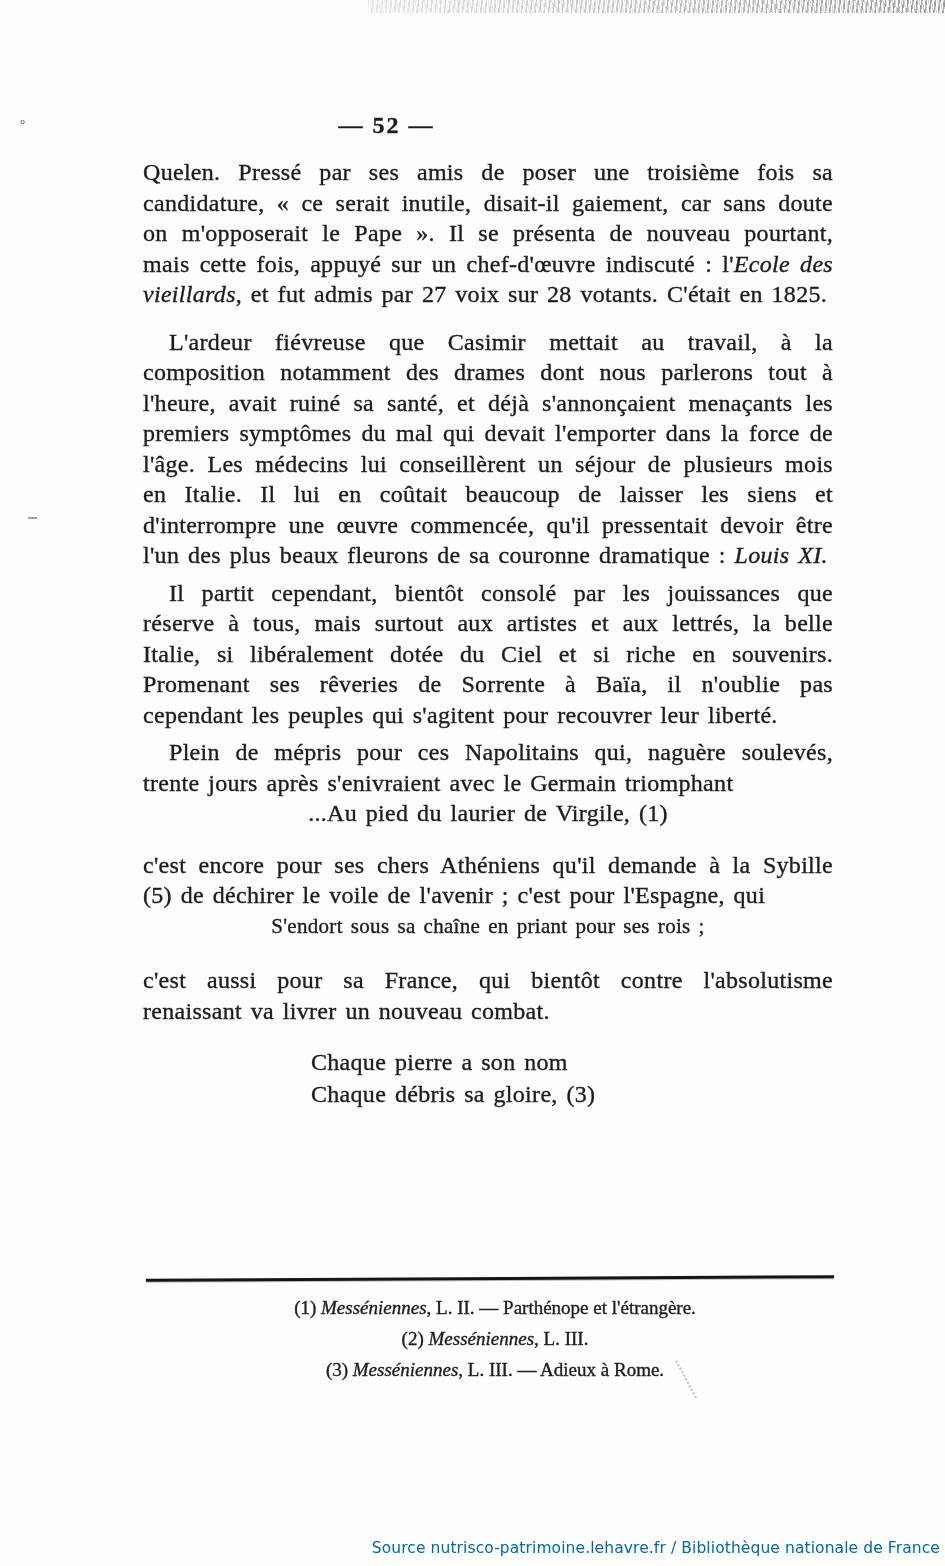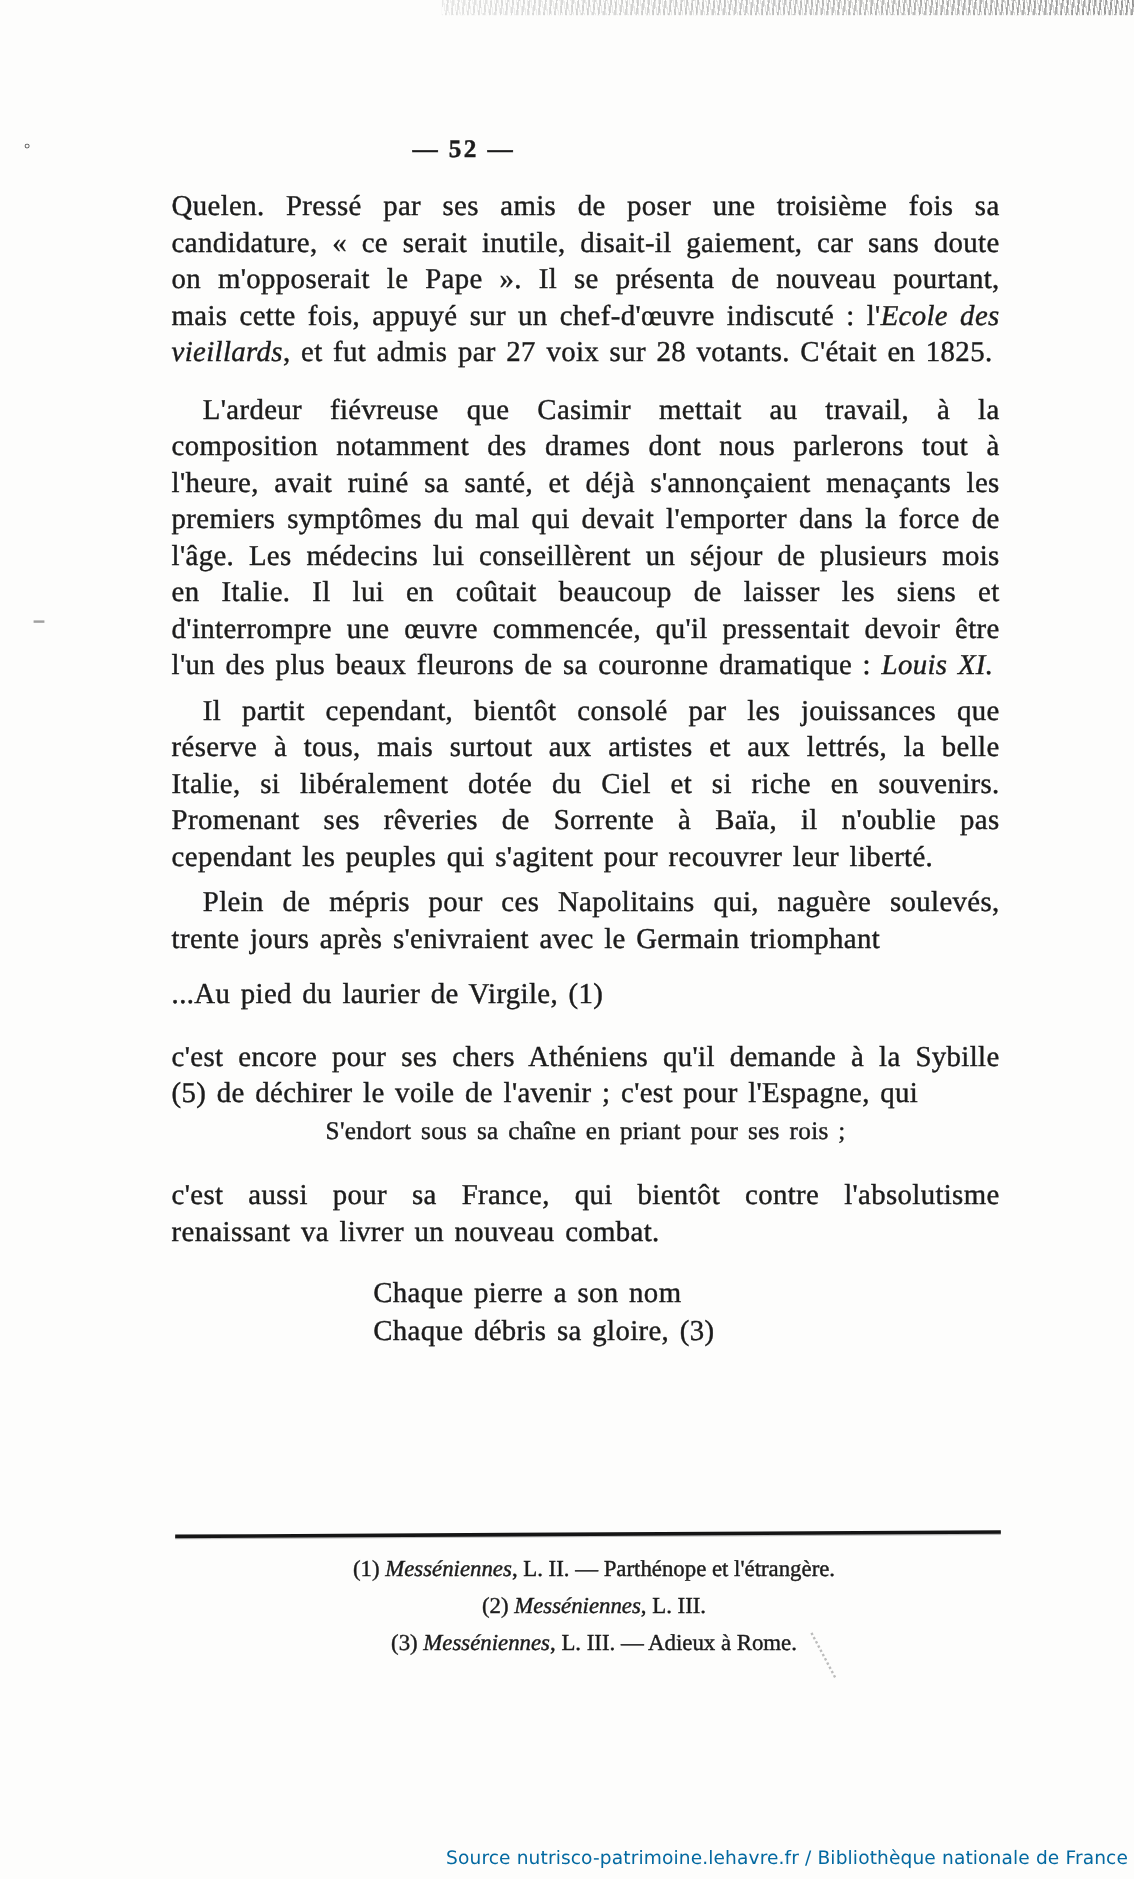--- a/index.html
+++ b/index.html
@@ -28,34 +28,34 @@
   }
   .artifact-dash {
     position:absolute; left:28px; top:517px; width:9px; height:2px; background:#777; opacity:.7;
   }
   .artifact-diagonal {
     position:absolute; left:685px; top:1358px; width:1px; height:42px;
     border-left:2px dotted #888; transform:rotate(-28deg); opacity:.55;
   }
   .page-number {
     position:absolute; top:112px; left:0; width:773px;
-    text-align:center; font-size:21px; font-weight:bold; letter-spacing:2px;
+    text-align:center; font-size:24px; font-weight:bold; letter-spacing:2px;
   }
   .text-column {
     position:absolute; left:143px; top:157px; width:690px;
     font-size:24px; line-height:30.5px;
     letter-spacing:0.3px; word-spacing:2.5px;
     text-align:justify;
   }
   .para { margin:0; text-indent:26px; }
   .para.no-indent { text-indent:0; }
   .p2 { margin-top:17px; }
   .p3 { margin-top:7px; }
   .p4 { margin-top:7px; }
-  .v1 { margin-top:16px; text-indent:0; }
+  .v1 { text-align:center; text-indent:0; }
   .p5 { margin-top:21px; }
   .v2 { text-align:center; font-size:21px; text-indent:0; }
   .p6 { margin-top:24px;font-family:Liberation Serif, serif; }
   .p7 { margin-top:13px; }
   .v3 { margin-top:20px; text-align:left; text-indent:0; padding-left:168px; line-height:32px; }
   .v3 .vline { display:block; }
   i { font-style:italic; }
   .footnote-rule {
     position:absolute; left:146px; top:1277px; width:688px; height:2.5px;
     background:#151515; transform:rotate(-0.3deg);

